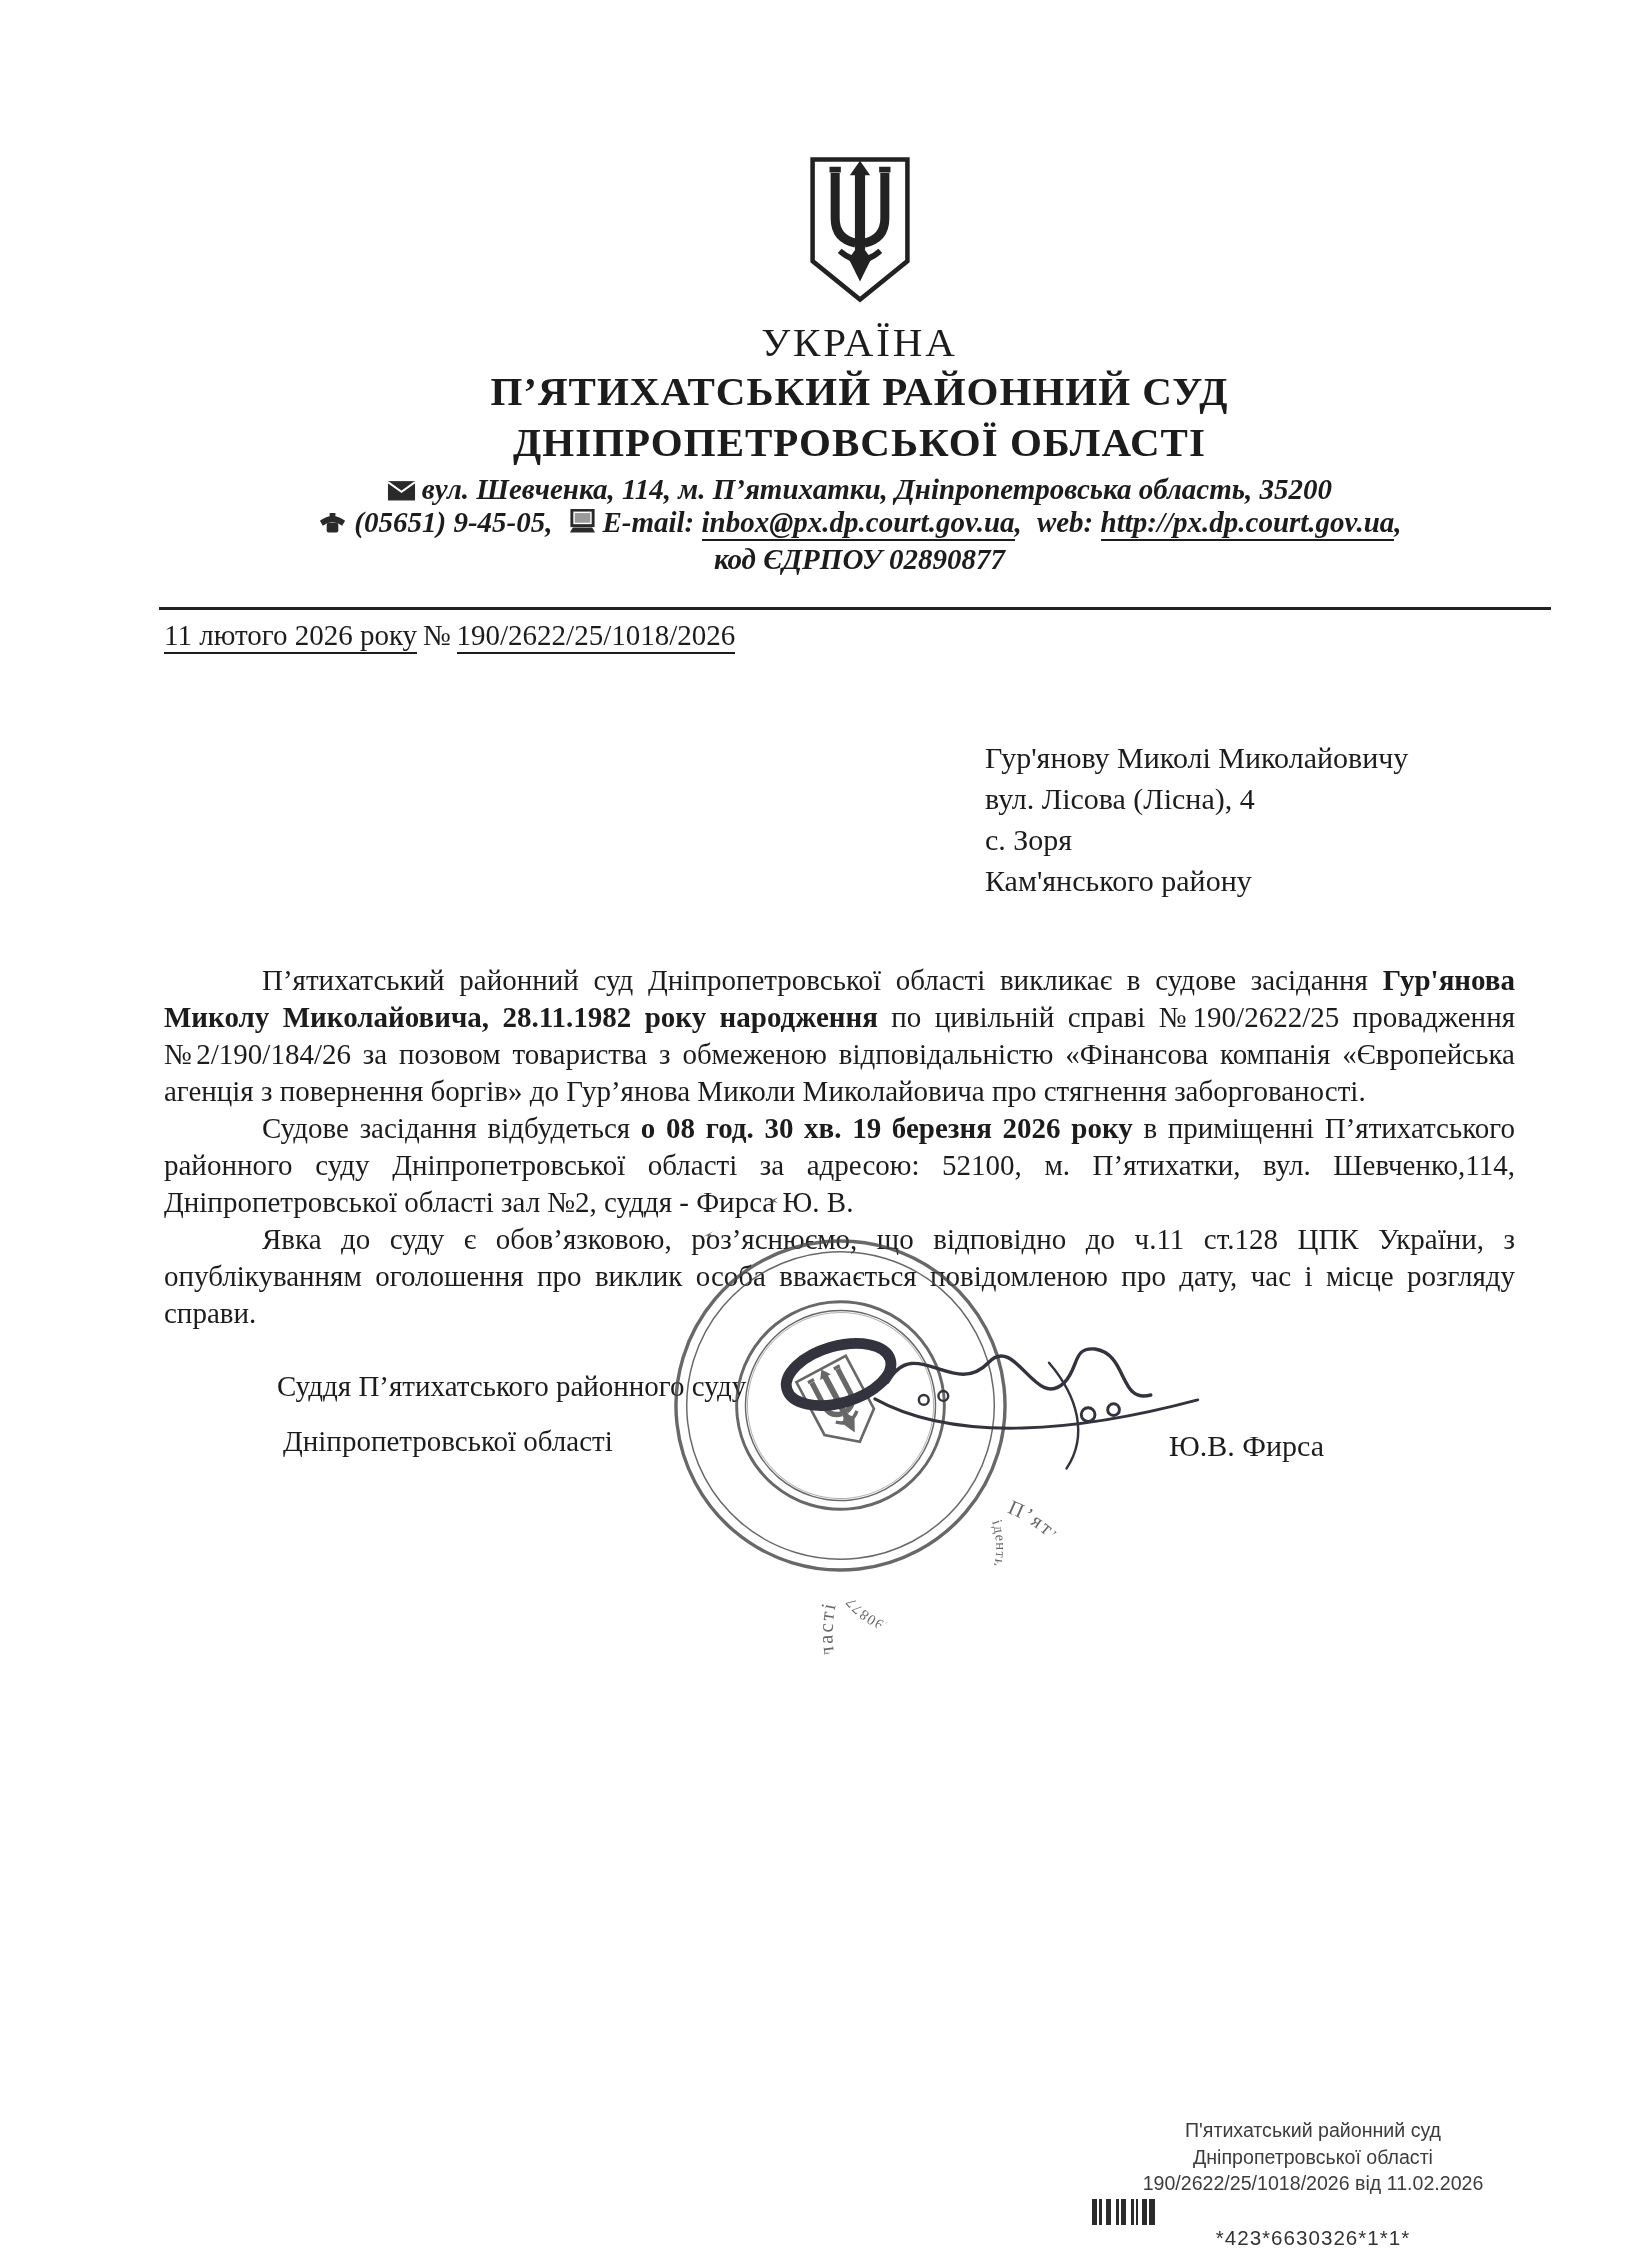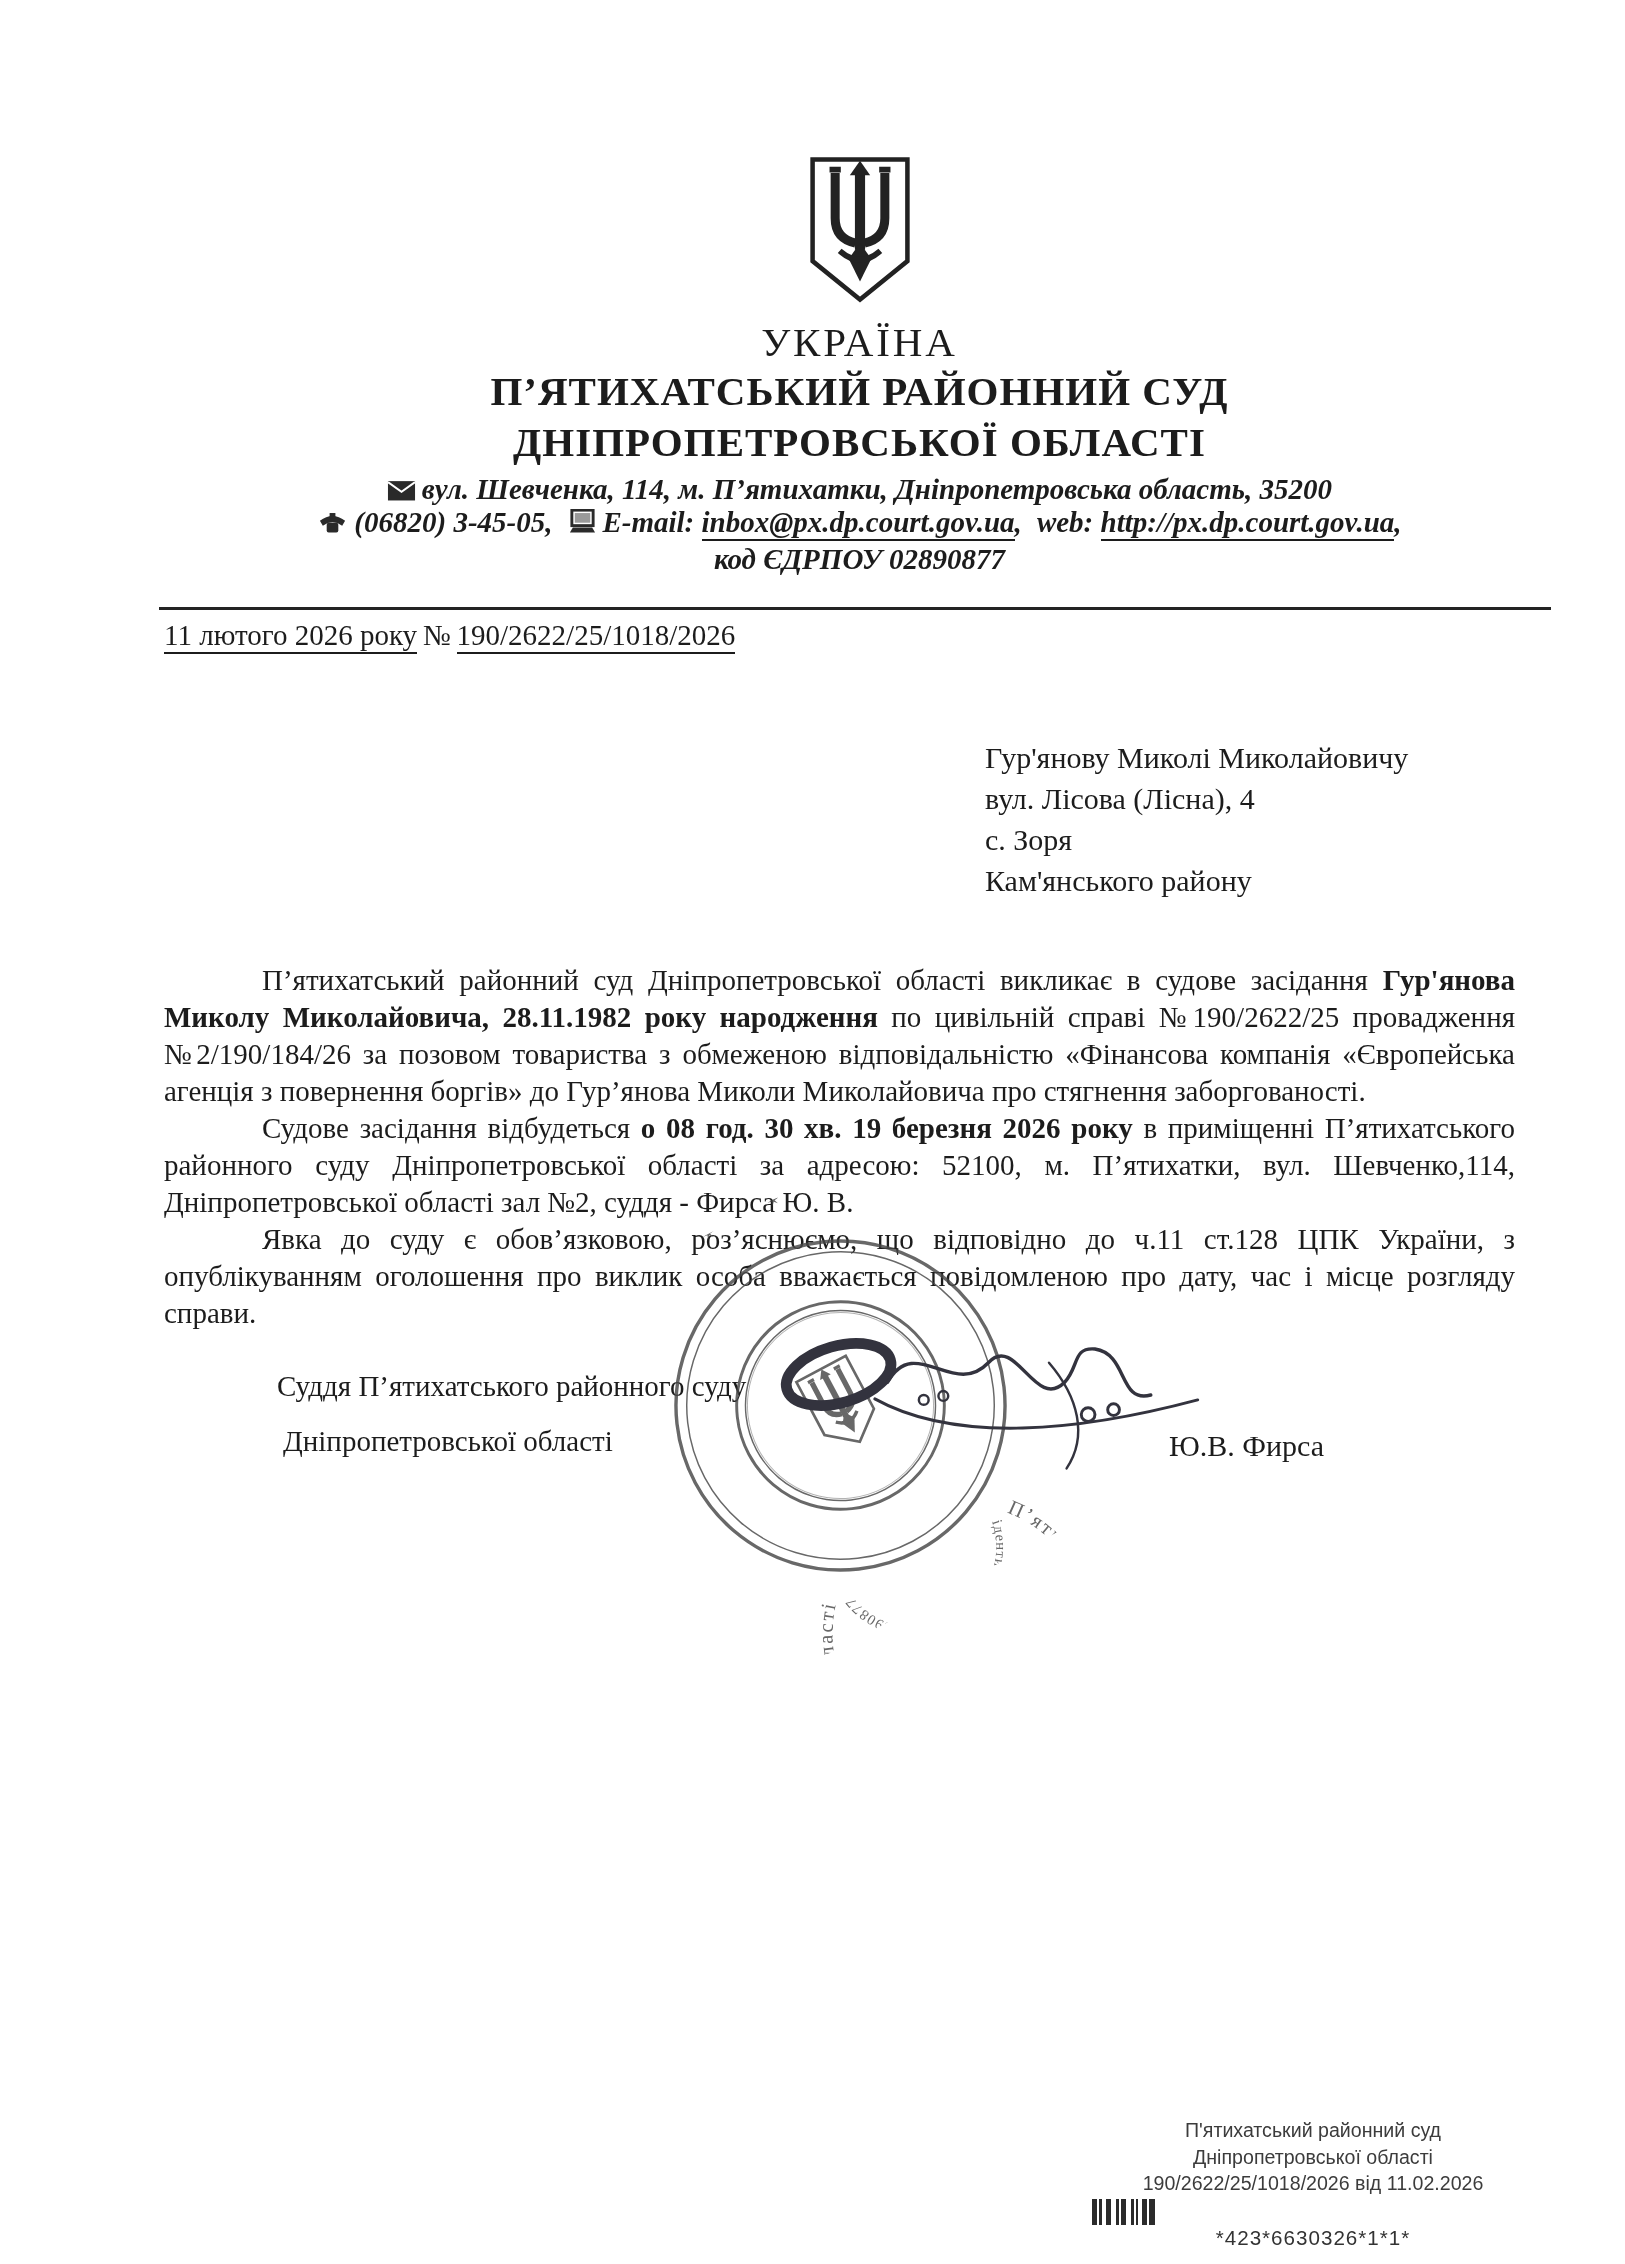--- a/index.html
+++ b/index.html
@@ -76,21 +76,21 @@
         <rect x="1" y="1" width="28" height="20" fill="#2a2a2a"></rect>
         <path d="M1,2 L15,12 L29,2" stroke="#ffffff" stroke-width="2" fill="none"></path>
       </svg><span>вул. Шевченка, 114,  м. П’ятихатки,  Дніпропетровська область, 35200</span>
     </div>
 
     <div class="contact-line">
       <svg class="mini-icon" width="31" height="25.5" viewBox="0 0 32 26">
         <path d="M3,12 Q16,2 29,12 L26,17 Q16,10 6,17 Z" fill="#2a2a2a"></path>
         <rect x="10" y="14" width="12" height="10" rx="2" fill="#2a2a2a"></rect>
         <rect x="13" y="4" width="6" height="6" fill="#2a2a2a"></rect>
-      </svg><span>(06820) 3-45-05,</span>
+      </svg><span>(05651) 9-45-05,</span>
       <svg class="mini-icon" style="margin-left:7.8px" width="29" height="25.5" viewBox="0 0 30 26">
         <rect x="4" y="1" width="22" height="16" fill="none" stroke="#2a2a2a" stroke-width="3"></rect>
         <rect x="7" y="4" width="16" height="10" fill="#9a9a9a"></rect>
         <path d="M2,24 L28,24 L25,19 L5,19 Z" fill="#2a2a2a"></path>
       </svg><span>E-mail:</span>
       <span class="u">inbox@px.dp.court.gov.ua</span><span>,</span>
       <span style="margin-left:7.8px">web:</span>
       <span class="u">http://px.dp.court.gov.ua</span><span>,</span>
     </div>
 

